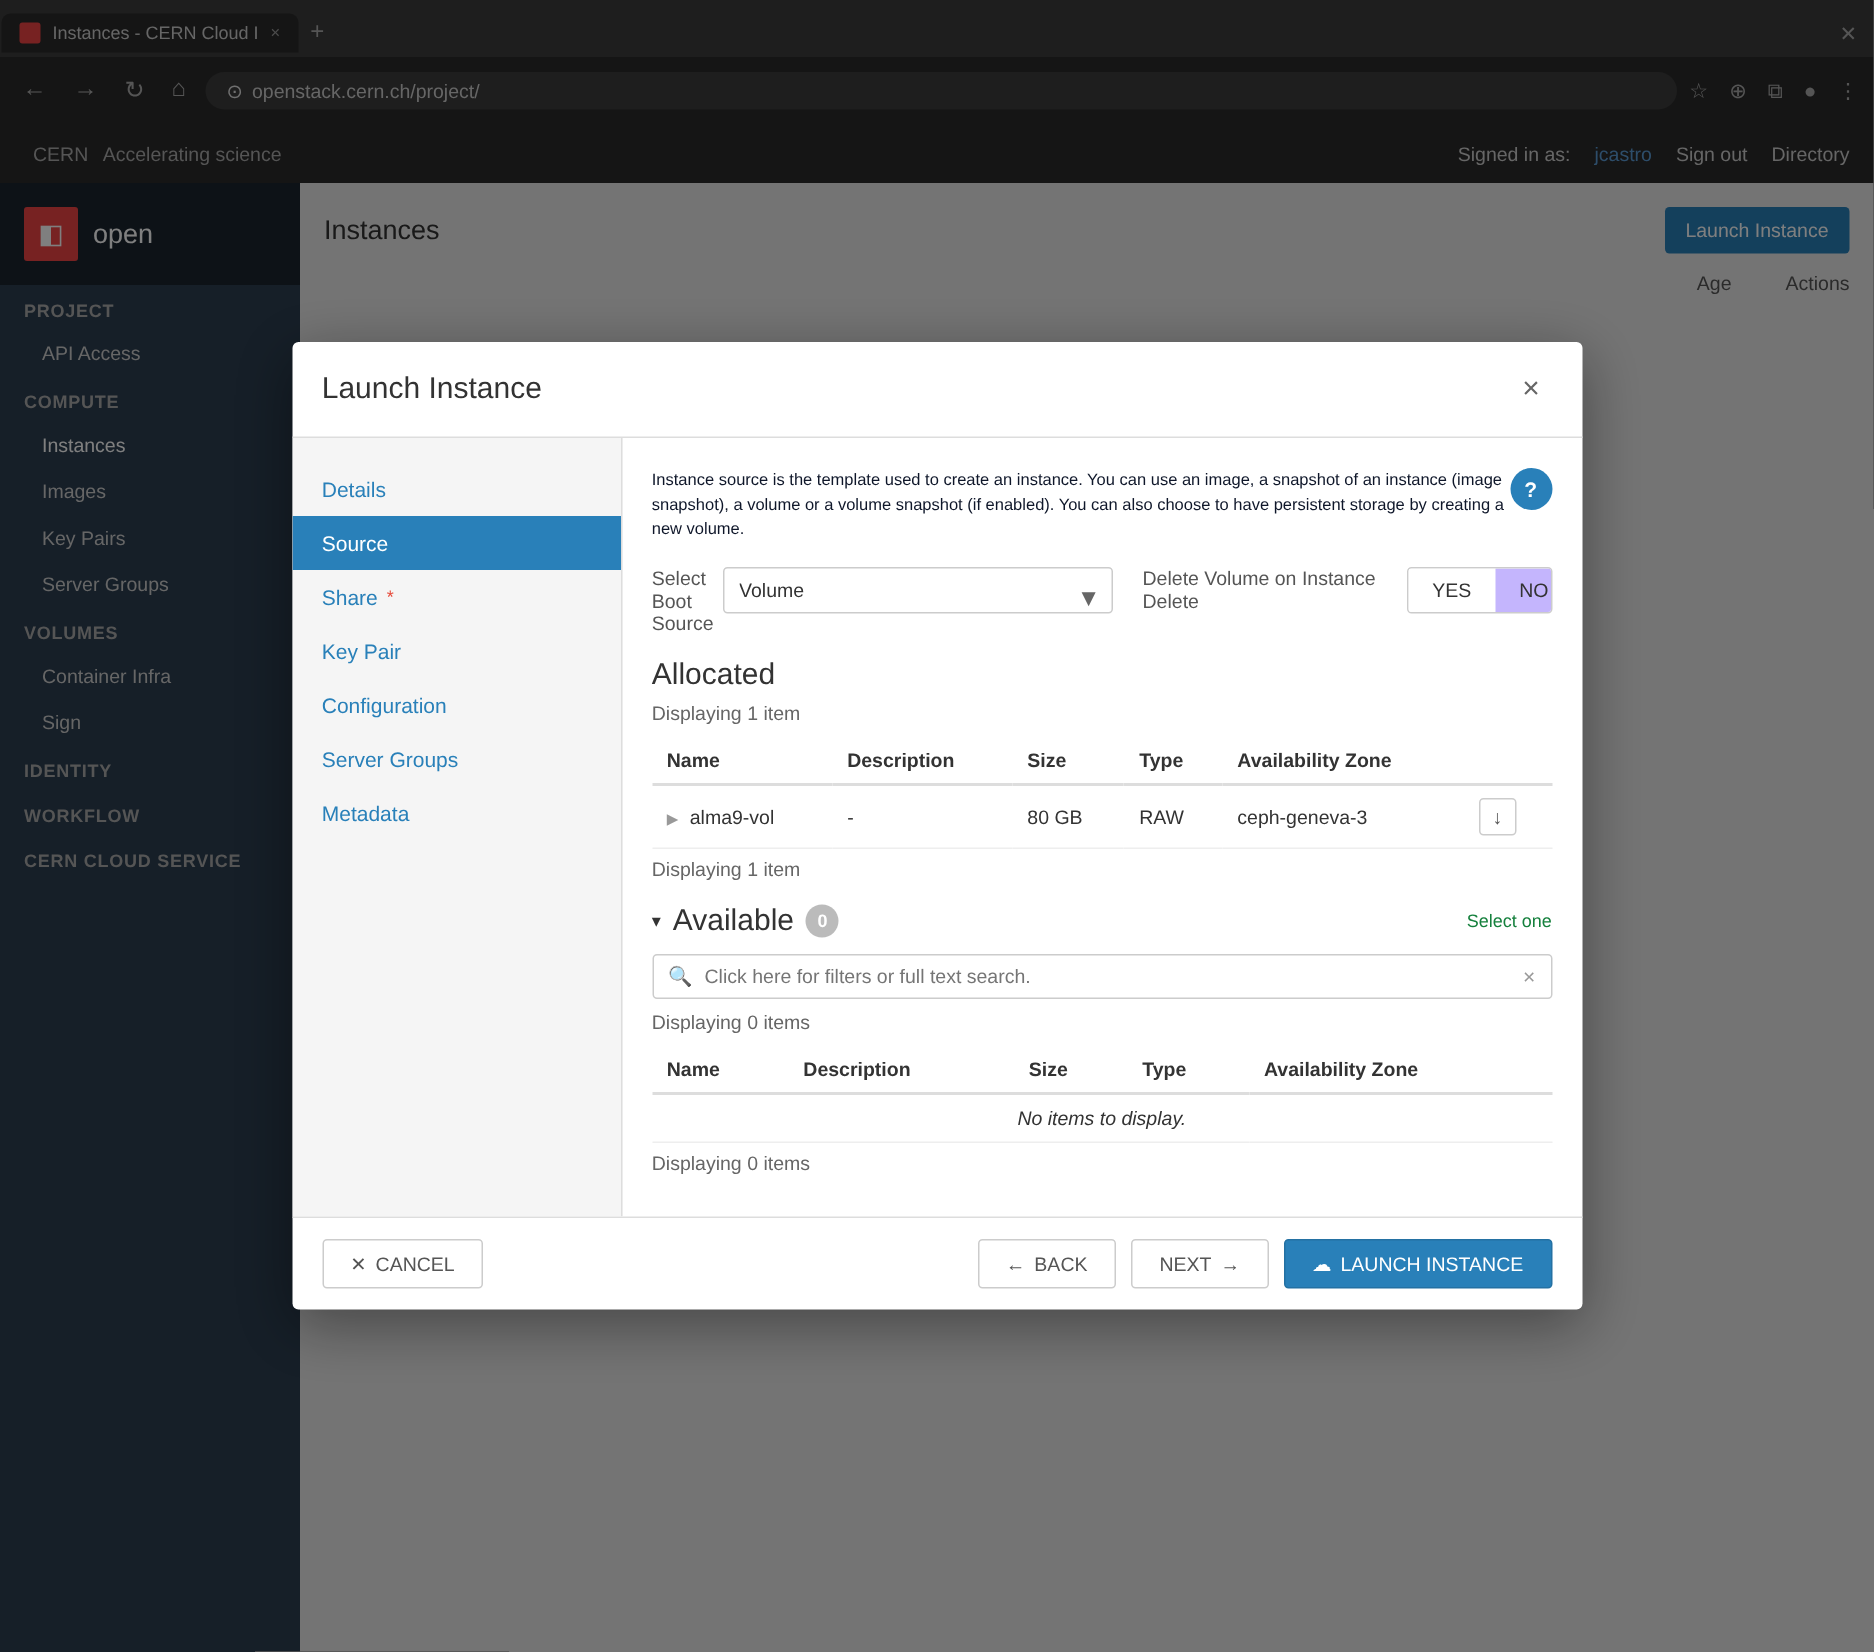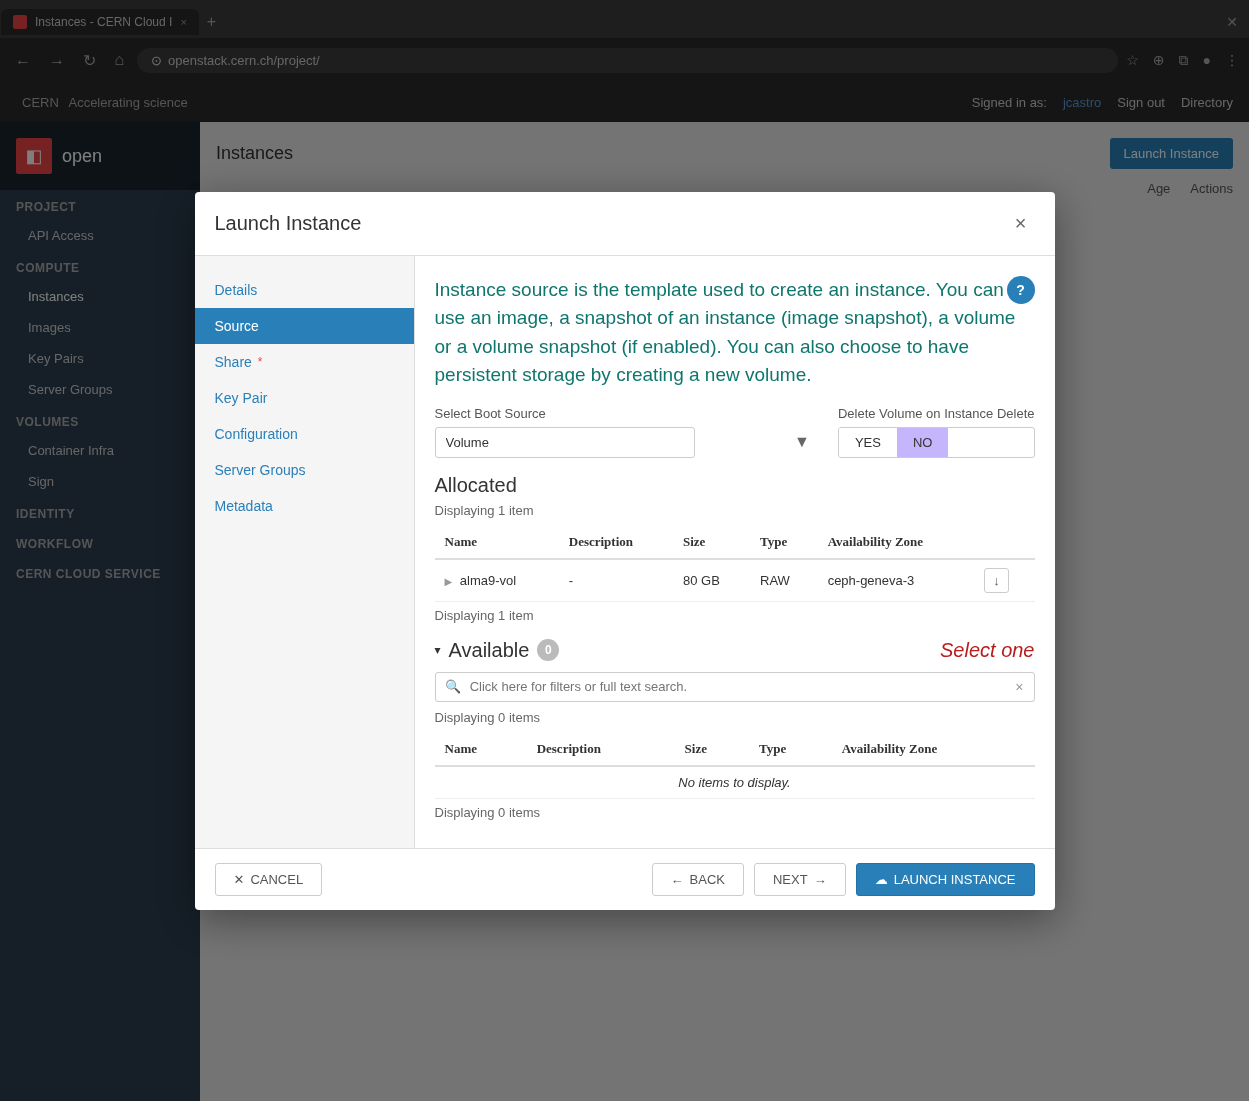--- a/index.html
+++ b/index.html
@@ -42,21 +42,21 @@
     .sidebar-item.active-sub { color: #fff; font-weight: 500; }
 
     
     .content-area { flex: 1; overflow: auto; padding: 16px; position: relative; }
     .content-header { display: flex; align-items: center; justify-content: space-between; margin-bottom: 12px; }
     .page-title-area { display: flex; align-items: center; gap: 10px; }
     .page-title-text { font-size: 18px; color: #333; }
     .launch-btn { background: #2980b9; color: #fff; border: none; padding: 8px 14px; font-size: 13px; cursor: pointer; border-radius: 3px; }
 
     
-    .table-actions { display: flex; justify-content: flex-end; align-items: center; font-size: 13px; color: #555; gap: 20px; margin-bottom: 6px; }
+    .table-actions { display: flex; justify-content: flex-end; align-items: center; font-size: 13px; color: #555; gap: 36px; margin-bottom: 6px; }
 
     
     .overlay { position: fixed; top: 0; left: 0; width: 100%; height: 100%; background: rgba(0,0,0,0.5); z-index: 100; display: flex; align-items: center; justify-content: center; }
 
     
     .modal { background: #fff; border-radius: 4px; width: 860px; max-height: 860px; display: flex; flex-direction: column; box-shadow: 0 10px 40px rgba(0,0,0,0.4); position: relative; }
     .modal-header { display: flex; align-items: center; justify-content: space-between; padding: 16px 20px; border-bottom: 1px solid #ddd; }
     .modal-title { font-size: 20px; color: #333; font-weight: 400; }
     .modal-close { background: none; border: none; font-size: 20px; cursor: pointer; color: #666; padding: 4px 8px; }
 
@@ -65,49 +65,49 @@
     
     .modal-sidebar { width: 220px; background: #f5f5f5; border-right: 1px solid #ddd; padding: 16px 0; flex-shrink: 0; }
     .modal-sidebar-item { padding: 10px 20px; font-size: 14px; color: #2980b9; cursor: pointer; display: flex; align-items: center; gap: 6px; }
     .modal-sidebar-item.active { background: #2980b9; color: #fff; }
     .modal-sidebar-item .required { color: #e74c3c; font-size: 12px; }
 
     
     .modal-content { flex: 1; padding: 20px; overflow-y: auto; }
     .help-icon { width: 28px; height: 28px; background: #2980b9; border-radius: 50%; color: #fff; display: flex; align-items: center; justify-content: center; font-size: 14px; font-weight: bold; cursor: pointer; float: right; }
 
-    .description-text { font-size: 19px; color: #0f766e; line-height: 1.5; margin-bottom: 16px; }
+    .description-text { font-size: 11px; color: #0f172a; line-height: 1.5; margin-bottom: 16px; }
 
     .form-row { display: flex; align-items: flex-start; gap: 20px; margin-bottom: 16px; }
-    .form-group { display: flex; flex-direction: column; gap: 6px; }
+    .form-group { display: flex; flex-direction: row; gap: 6px; }
     .form-group.flex-1 { flex: 1; }
     .form-label { font-size: 13px; color: #555; font-weight: 500; }
 
     .select-wrapper { position: relative; display: inline-block; }
     .form-select { appearance: none; border: 1px solid #ccc; background: #fff; padding: 7px 30px 7px 10px; font-size: 13px; border-radius: 3px; cursor: pointer; min-width: 260px; color: #333; }
     .select-arrow { position: absolute; right: 8px; top: 50%; transform: translateY(-50%); color: #666; pointer-events: none; }
 
     .toggle-group { display: flex; border: 1px solid #ccc; border-radius: 3px; overflow: hidden; }
     .toggle-btn { padding: 7px 16px; font-size: 13px; background: #fff; border: none; cursor: pointer; color: #333; }
     .toggle-btn.active { background: #c4b5fd; color: #333; font-weight: 500; }
 
     .section-title { font-size: 20px; color: #333; margin-bottom: 6px; font-weight: 400; }
     .displaying-text { font-size: 13px; color: #666; margin-bottom: 8px; }
 
     .data-table { width: 100%; border-collapse: collapse; font-size: 13px; margin-bottom: 6px; }
-    .data-table th { text-align: left; padding: 8px 10px; font-weight: 600; color: #333; font-size: 13px; border-bottom: 2px solid #ddd; font-family: Liberation Serif, serif; }
+    .data-table th { text-align: left; padding: 8px 10px; font-weight: 600; color: #333; font-size: 13px; border-bottom: 2px solid #ddd; }
     .data-table td { padding: 8px 10px; color: #333; border-bottom: 1px solid #eee; }
 
     .row-expand { color: #999; font-size: 10px; margin-right: 4px; cursor: pointer; }
     .action-btn { background: #fff; border: 1px solid #ccc; border-radius: 3px; padding: 4px 8px; cursor: pointer; font-size: 13px; color: #555; }
 
     .available-header { display: flex; align-items: center; justify-content: space-between; margin: 16px 0 10px; }
     .available-title { font-size: 20px; color: #333; font-weight: 400; display: flex; align-items: center; gap: 8px; }
     .count-badge { background: #bbb; border-radius: 50%; width: 22px; height: 22px; display: flex; align-items: center; justify-content: center; font-size: 12px; color: #fff; font-weight: bold; }
-    .select-one-text { font-size: 20px; color: #b91c1c; font-style: italic; }
+    .select-one-text { font-size: 12px; color: #15803d; }
 
     .search-bar { display: flex; align-items: center; border: 1px solid #ccc; border-radius: 3px; padding: 6px 10px; margin-bottom: 8px; gap: 8px; }
     .search-icon { color: #999; font-size: 13px; }
     .search-input { border: none; outline: none; flex: 1; font-size: 13px; color: #999; }
     .search-clear { color: #999; cursor: pointer; font-size: 14px; }
 
     .no-items { text-align: center; padding: 16px; color: #888; font-style: italic; font-size: 13px; }
 
     
     .modal-footer { display: flex; align-items: center; padding: 14px 20px; border-top: 1px solid #ddd; gap: 10px; }

